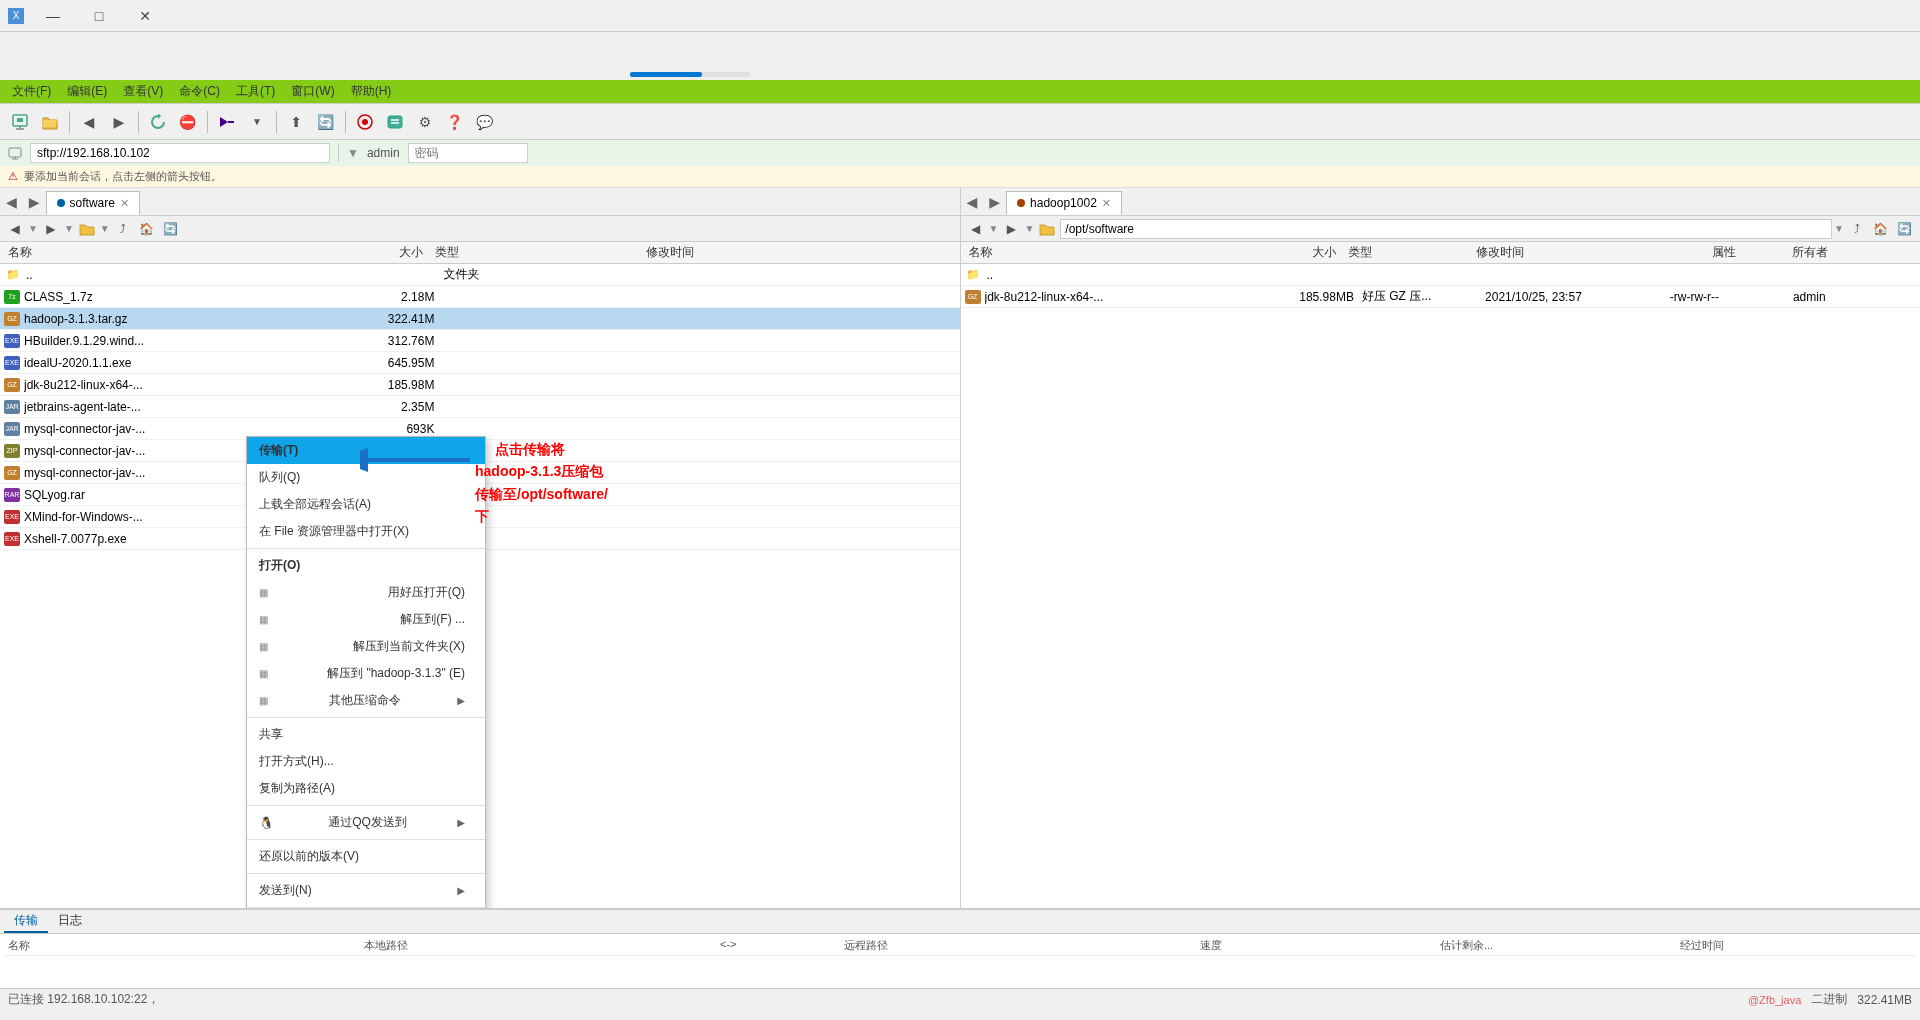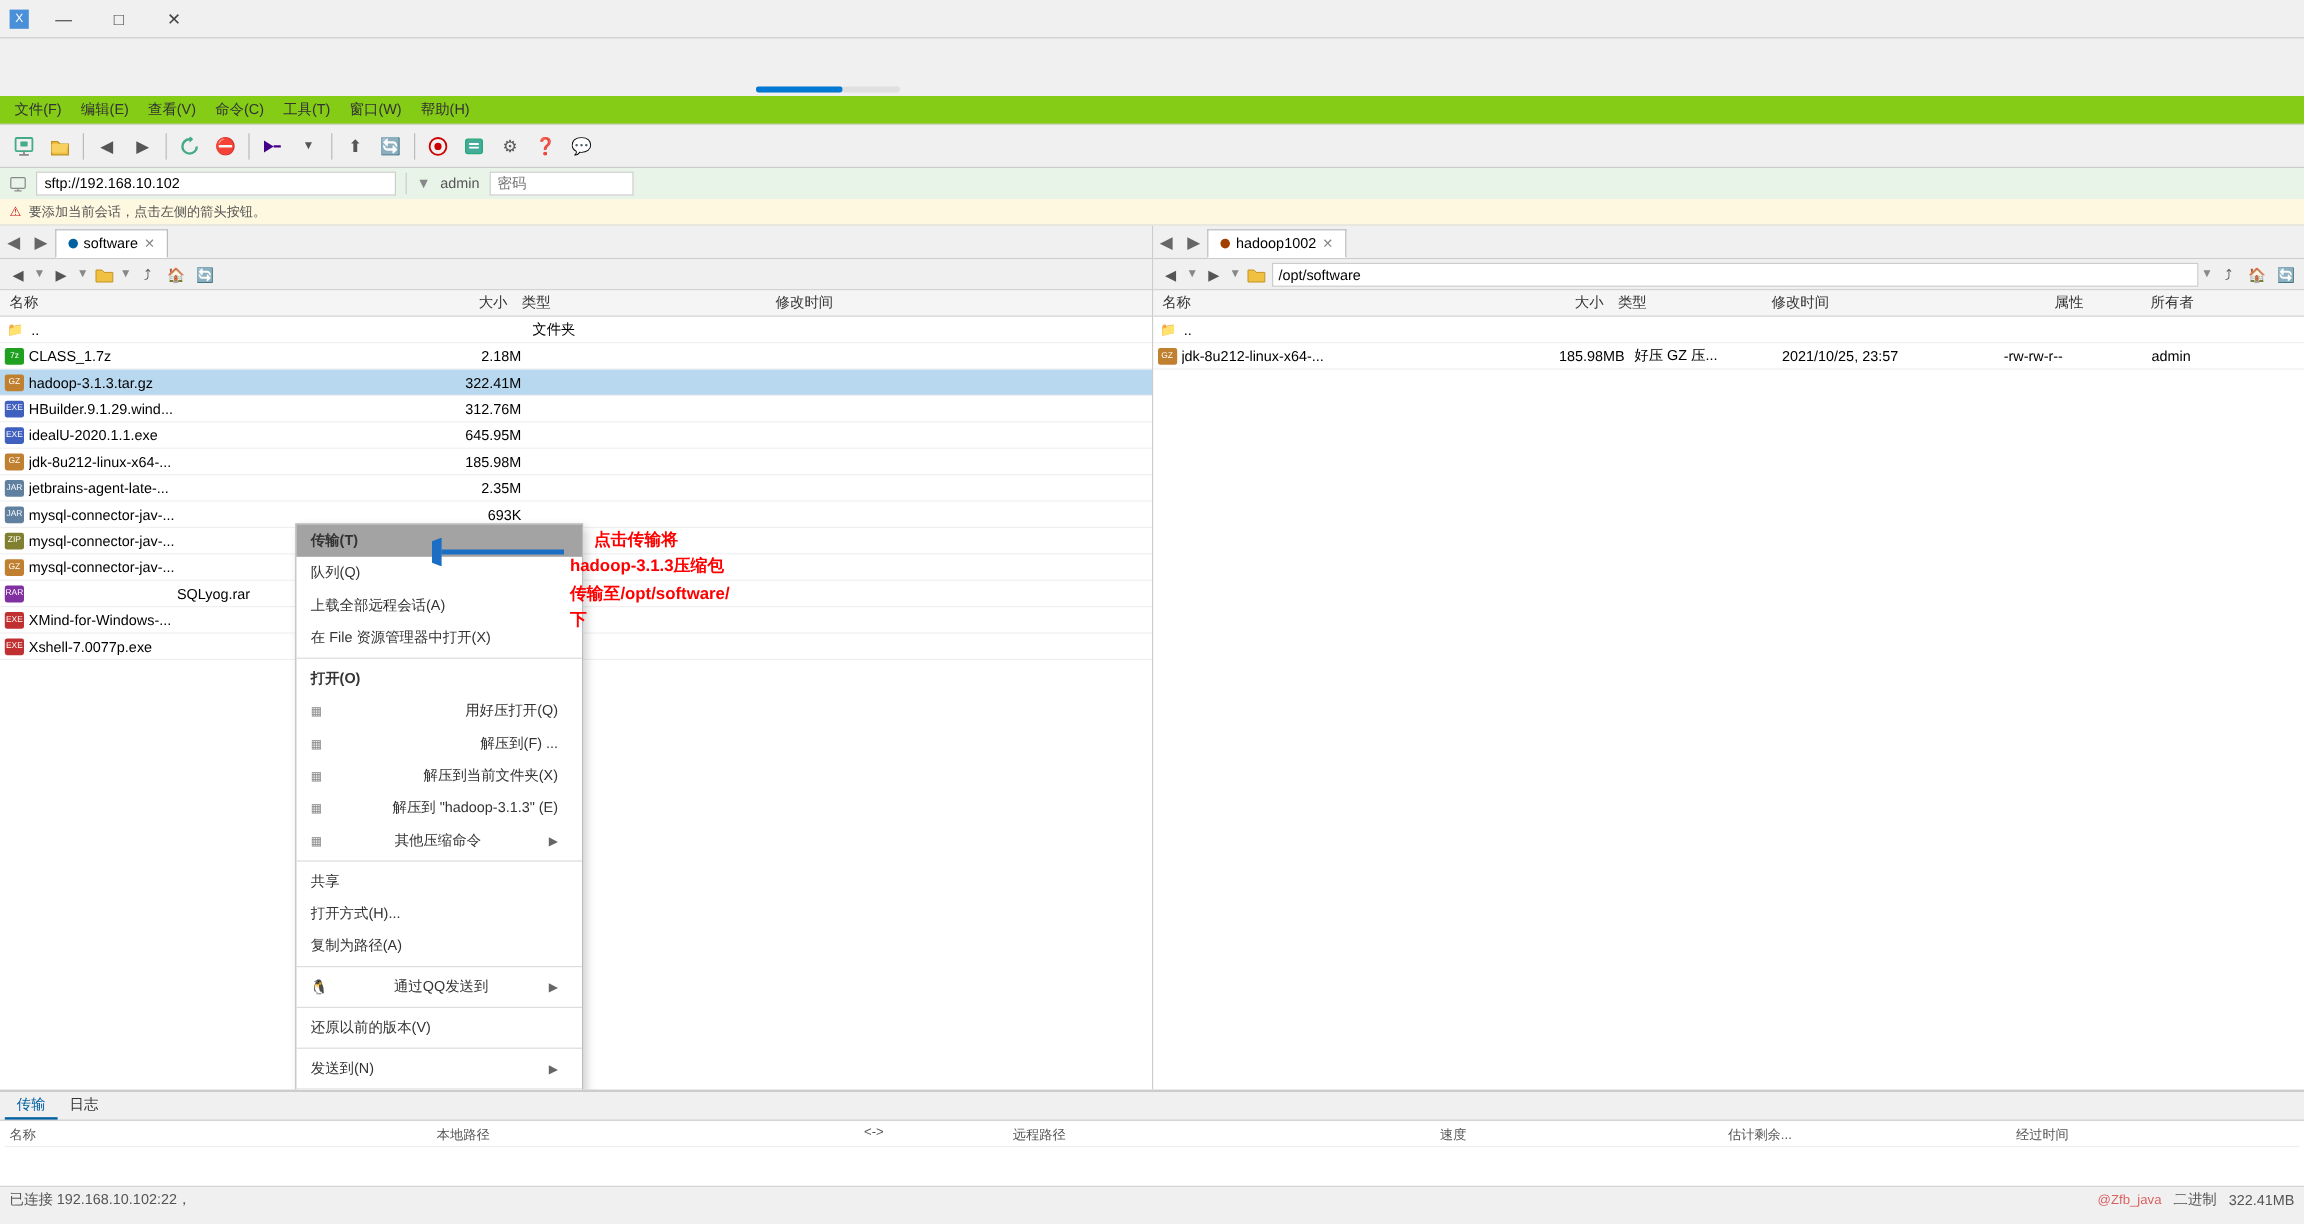--- a/index.html
+++ b/index.html
@@ -152,21 +152,21 @@
     }
     .ctx-item {
       padding: 5px 20px 5px 12px;
       cursor: pointer;
       display: flex;
       align-items: center;
       justify-content: space-between;
       color: #333;
       position: relative;
     }
-    .ctx-item.highlighted { background: #a3a3a3; }
+    .ctx-item.highlighted { background: #0ea5e9; }
     .ctx-item.bold { font-weight: bold; }
     .ctx-separator { height: 1px; background: #ddd; margin: 3px 0; }
     .ctx-arrow { color: #666; font-size: 10px; }
 
     
     .annotation {
       position: absolute;
       color: red;
       font-size: 14px;
       font-weight: bold;
@@ -443,21 +443,21 @@
         <div class="file-row">
           <div class="file-icon" style="width:16px; height:14px; font-size:7px; color:white; display:inline-flex; align-items:center; justify-content:center; background:#c08030; border-radius:2px;">GZ</div>
           <span class="file-cell" style="flex:3;">mysql-connector-jav-...</span>
           <span class="file-cell" style="flex:1; text-align:right; padding-right:8px;">2.35M</span>
           <span class="file-cell" style="flex:2;"></span>
           <span class="file-cell" style="flex:3;"></span>
         </div>
 
         <div class="file-row">
           <div class="file-icon" style="width:16px; height:14px; font-size:7px; color:white; display:inline-flex; align-items:center; justify-content:center; background:#8030a0; border-radius:2px;">RAR</div>
-          <span class="file-cell" style="flex:3;text-align:center;">SQLyog.rar</span>
+          <span class="file-cell" style="flex:3;">SQLyog.rar</span>
           <span class="file-cell" style="flex:1; text-align:right; padding-right:8px;">17.08M</span>
           <span class="file-cell" style="flex:2;"></span>
           <span class="file-cell" style="flex:3;"></span>
         </div>
 
 
         <div class="file-row">
           <div class="file-icon" style="width:16px; height:14px; font-size:7px; color:white; display:inline-flex; align-items:center; justify-content:center; background:#c03030; border-radius:2px;">EXE</div>
           <span class="file-cell" style="flex:3;">XMind-for-Windows-...</span>
           <span class="file-cell" style="flex:1; text-align:right; padding-right:8px;">88.55M</span>

